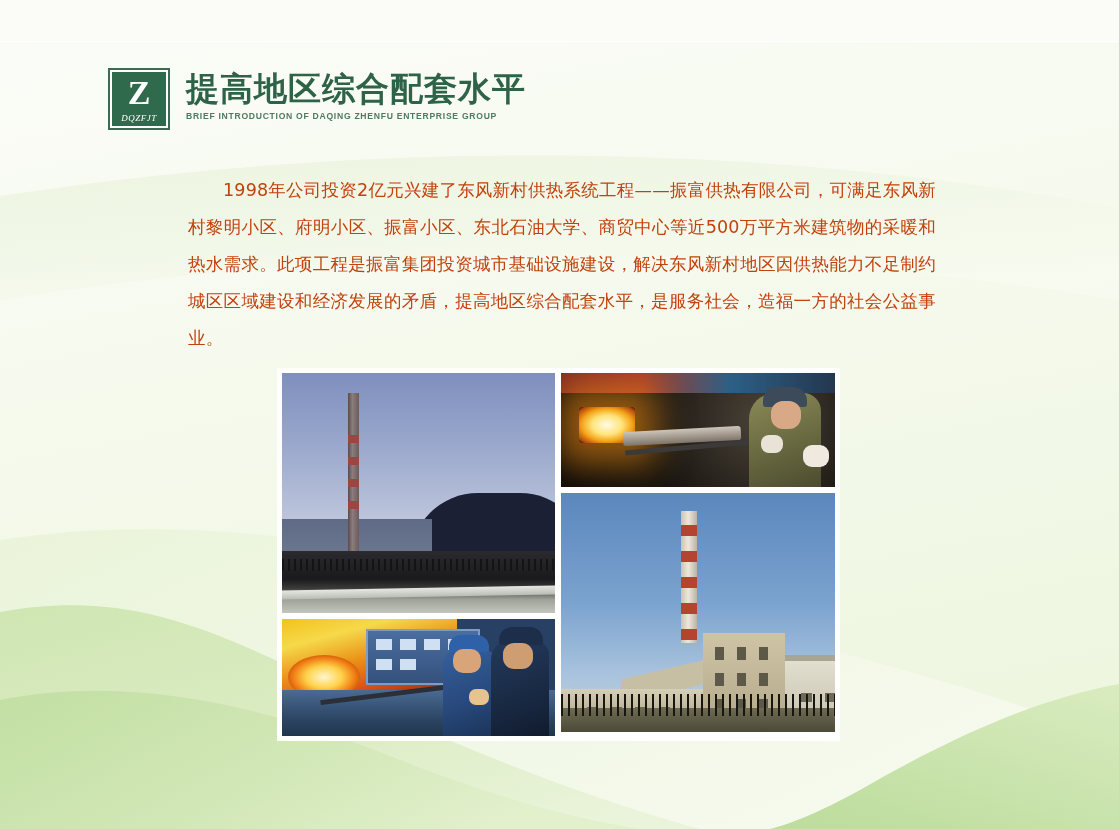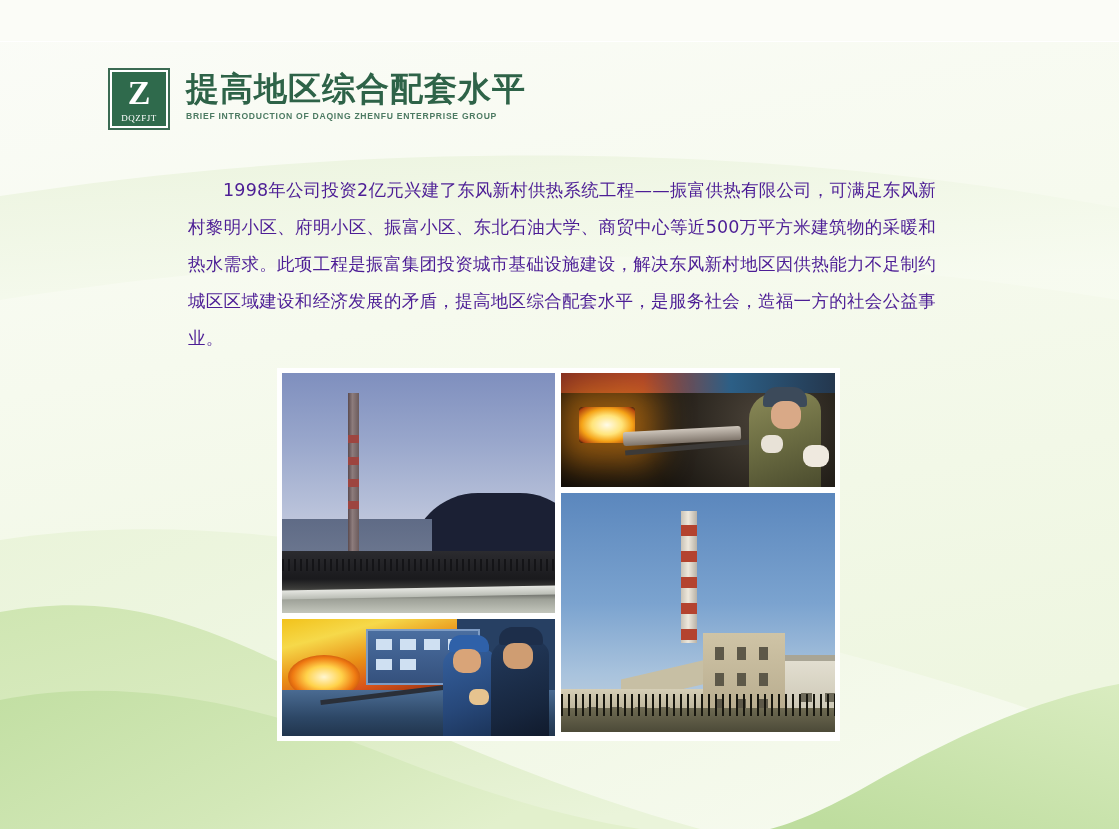--- a/index.html
+++ b/index.html
@@ -81,20 +81,21 @@
     position: absolute;
     left: 0;
     right: 0;
     bottom: 2px;
     text-align: center;
     font-family: "Liberation Serif", "DejaVu Serif", serif;
     font-size: 9px;
     line-height: 11px;
     letter-spacing: 0.5px;
     color: #ffffff;
+    font-style: italic;
   }
   .logo-text {
     margin-left: 16px;
     padding-top: 4px;
   }
   .brand-cn {
     font-family: "DejaVu Sans", "Liberation Sans", sans-serif;
     font-weight: bold;
     font-size: 33px;
     line-height: 38px;
@@ -115,21 +116,21 @@
 
   
   .body-copy {
     position: absolute;
     left: 188px;
     top: 172px;
     width: 748px;
     font-family: "DejaVu Sans", "Liberation Sans", sans-serif;
     font-size: 17.5px;
     line-height: 37px;
-    color: #4c1d95;
+    color: #c2410c;
     text-align: justify;
     text-justify: inter-character;
     text-indent: 2em;
     letter-spacing: 0.2px;
   }
 
   
   .collage {
     position: absolute;
     left: 277px;

